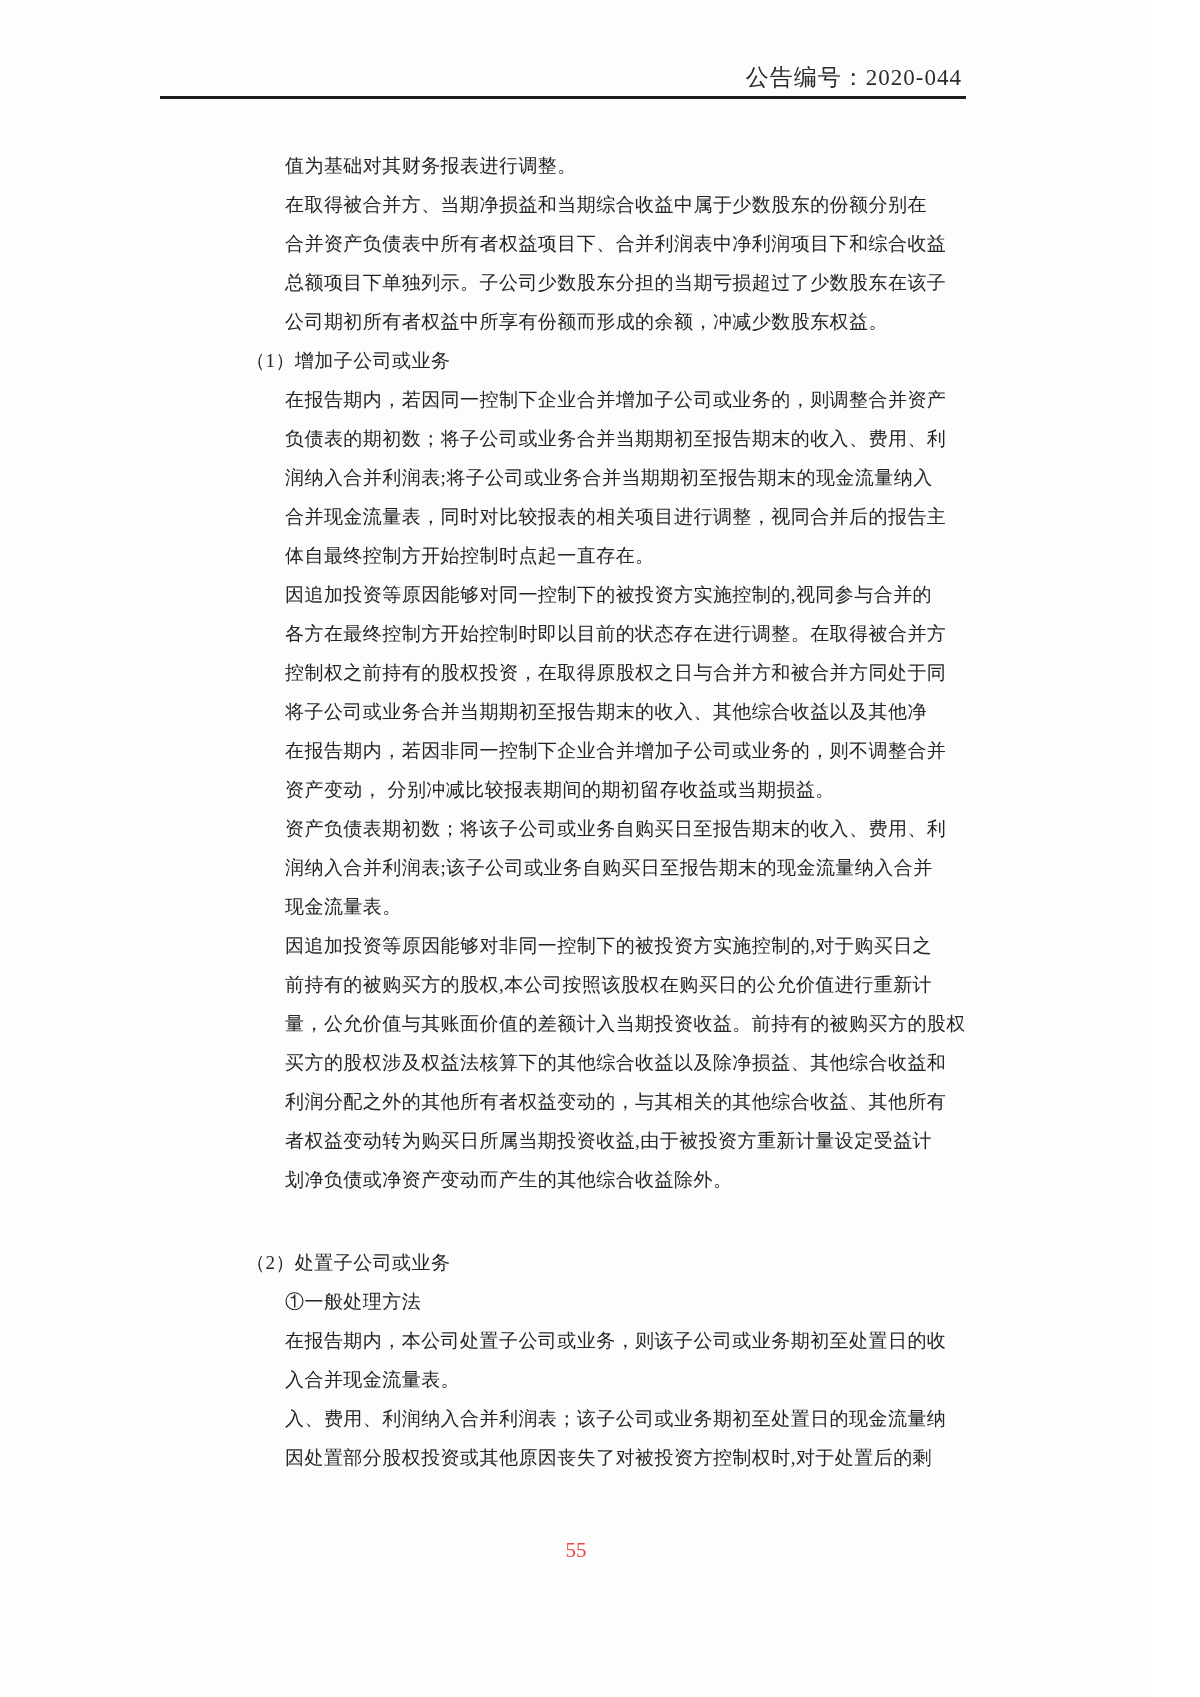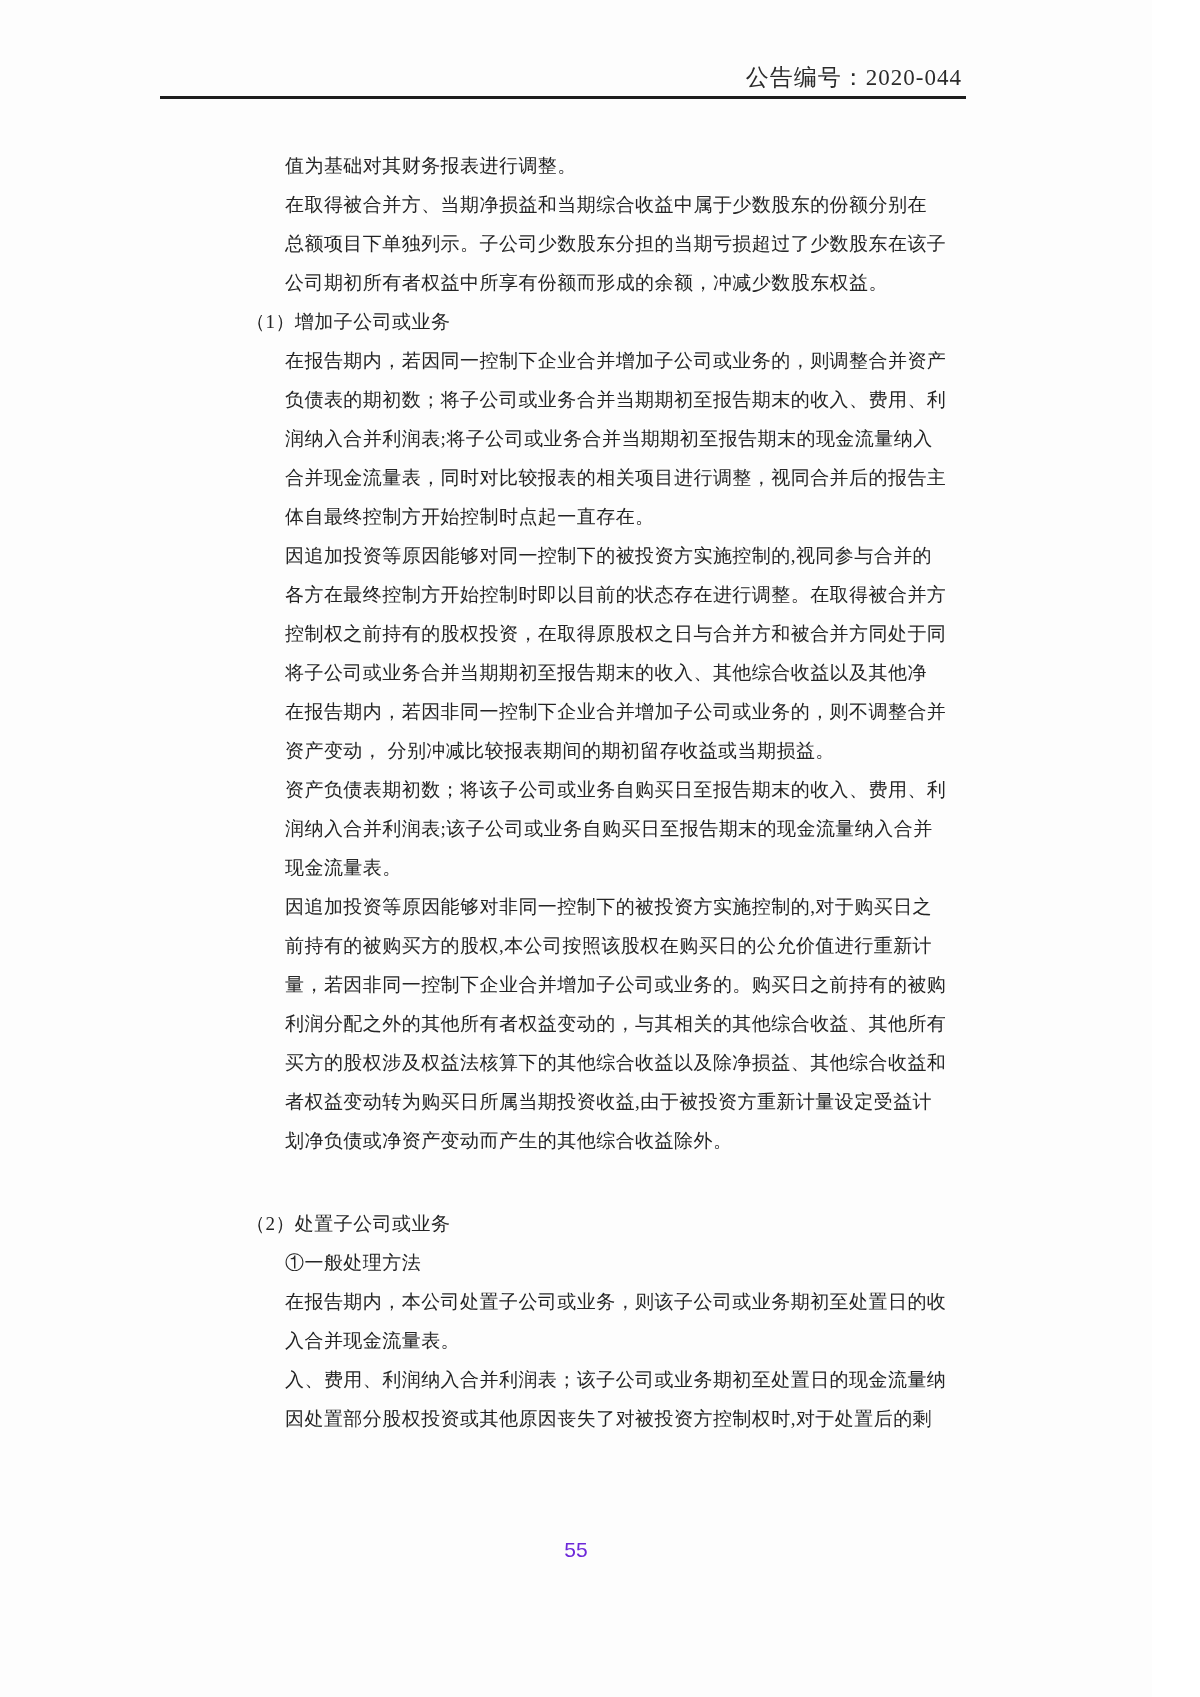--- a/index.html
+++ b/index.html
@@ -57,58 +57,59 @@
   .line.spacer {
     height: 44px;
   }
   .footer {
     position: absolute;
     top: 1538px;
     left: 0;
     width: 100%;
     text-align: center;
     font-size: 21px;
-    font-family: Liberation Sans, sans-serif;
-    color: #6d28d9;
+    font-family: Liberation Serif, serif;
+    color: #ef4444;
   }
 </style>
 </head>
 <body>
 
 <div class="page">
   <div class="header">
     <span>公告编号：2020-044</span>
   </div>
   <div class="header-rule"></div>
 
   <div class="content" id="content">
       <div class="line body">值为基础对其财务报表进行调整。</div>
       <div class="line body">在取得被合并方、当期净损益和当期综合收益中属于少数股东的份额分别在</div>
+      <div class="line body">合并资产负债表中所有者权益项目下、合并利润表中净利润项目下和综合收益</div>
       <div class="line body">总额项目下单独列示。子公司少数股东分担的当期亏损超过了少数股东在该子</div>
       <div class="line body">公司期初所有者权益中所享有份额而形成的余额，冲减少数股东权益。</div>
       <div class="line heading">（1）增加子公司或业务</div>
       <div class="line body">在报告期内，若因同一控制下企业合并增加子公司或业务的，则调整合并资产</div>
       <div class="line body">负债表的期初数；将子公司或业务合并当期期初至报告期末的收入、费用、利</div>
       <div class="line body">润纳入合并利润表;将子公司或业务合并当期期初至报告期末的现金流量纳入</div>
       <div class="line body">合并现金流量表，同时对比较报表的相关项目进行调整，视同合并后的报告主</div>
       <div class="line body">体自最终控制方开始控制时点起一直存在。</div>
       <div class="line body">因追加投资等原因能够对同一控制下的被投资方实施控制的,视同参与合并的</div>
       <div class="line body">各方在最终控制方开始控制时即以目前的状态存在进行调整。在取得被合并方</div>
       <div class="line body">控制权之前持有的股权投资，在取得原股权之日与合并方和被合并方同处于同</div>
       <div class="line body">将子公司或业务合并当期期初至报告期末的收入、其他综合收益以及其他净</div>
       <div class="line body">在报告期内，若因非同一控制下企业合并增加子公司或业务的，则不调整合并</div>
       <div class="line body">资产变动， 分别冲减比较报表期间的期初留存收益或当期损益。</div>
       <div class="line body">资产负债表期初数；将该子公司或业务自购买日至报告期末的收入、费用、利</div>
       <div class="line body">润纳入合并利润表;该子公司或业务自购买日至报告期末的现金流量纳入合并</div>
       <div class="line body">现金流量表。</div>
       <div class="line body">因追加投资等原因能够对非同一控制下的被投资方实施控制的,对于购买日之</div>
       <div class="line body">前持有的被购买方的股权,本公司按照该股权在购买日的公允价值进行重新计</div>
-      <div class="line body">量，若因非同一控制下企业合并增加子公司或业务的。购买日之前持有的被购</div>
+      <div class="line body">量，公允价值与其账面价值的差额计入当期投资收益。前持有的被购买方的股权</div>
+      <div class="line body">买方的股权涉及权益法核算下的其他综合收益以及除净损益、其他综合收益和</div>
       <div class="line body">利润分配之外的其他所有者权益变动的，与其相关的其他综合收益、其他所有</div>
-      <div class="line body">买方的股权涉及权益法核算下的其他综合收益以及除净损益、其他综合收益和</div>
       <div class="line body">者权益变动转为购买日所属当期投资收益,由于被投资方重新计量设定受益计</div>
       <div class="line body">划净负债或净资产变动而产生的其他综合收益除外。</div>
       <div class="line spacer"></div>
       <div class="line heading">（2）处置子公司或业务</div>
       <div class="line body">①一般处理方法</div>
       <div class="line body">在报告期内，本公司处置子公司或业务，则该子公司或业务期初至处置日的收</div>
       <div class="line body">入合并现金流量表。</div>
       <div class="line body">入、费用、利润纳入合并利润表；该子公司或业务期初至处置日的现金流量纳</div>
       <div class="line body">因处置部分股权投资或其他原因丧失了对被投资方控制权时,对于处置后的剩</div>
     </div>

